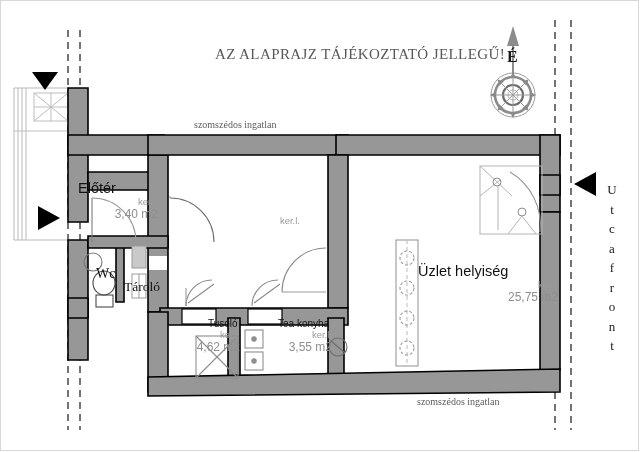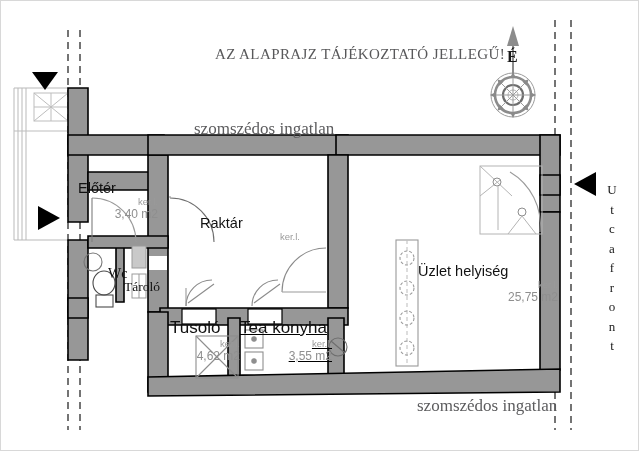--- a/index.html
+++ b/index.html
@@ -37,31 +37,32 @@
     pointer-events: none;
   }
   .title-text {
     font-family: "Liberation Serif", serif;
     font-size: 15px;
     color: #58585a;
     letter-spacing: 0.4px;
   }
   .neighbor-text {
     font-family: "Liberation Serif", serif;
-    font-size: 17px;
+    font-size: 10px;
     color: #5c5c5e;
   }
   .room-name {
     font-family: "Liberation Sans", sans-serif;
     font-size: 14.5px;
     color: #111111;
     text-align: left;
   }
   .room-name.small {
-    font-size: 17px;
+    font-size: 10px;
+    padding-left: 38px;
   }
   .room-sub {
     font-family: "Liberation Sans", sans-serif;
     font-size: 9.5px;
     color: #9a9a9a;
     text-align: right;
   }
   .room-area {
     font-family: "Liberation Sans", sans-serif;
     font-size: 12px;
@@ -307,39 +308,38 @@
     <span>t</span>
   </div>
 
   <div style="position:absolute; left:78px; top:180px; width:80px;">
     <div class="room-name">Előtér</div>
     <div class="room-sub">ker.l.</div>
     <div class="room-area">3,40  m2</div>
   </div>
 
   <div style="position:absolute; left:200px; top:215px; width:100px;">
-    <div class="room-name">Raktár</div>
     <div class="room-sub">ker.l.</div>
   </div>
 
   <div style="position:absolute; left:418px; top:250px; width:140px;margin-top:13px;">
     <div class="room-name">Üzlet helyiség</div>
     <div class="room-sub">ker.l.</div>
     <div class="room-area">25,75  m2</div>
   </div>
 
   <div style="position:absolute; left:170px; top:318px; width:70px;">
     <div class="room-name small">Tusoló</div>
     <div class="room-sub">ker.l.</div>
     <div class="room-area">4,62  m2</div>
   </div>
 
-  <div style="position:absolute; left:240px; top:318px; width:92px;text-decoration:underline;">
+  <div style="position:absolute; left:240px; top:318px; width:92px;">
     <div class="room-name small">Tea konyha</div>
     <div class="room-sub">ker.l.</div>
     <div class="room-area">3,55  m2</div>
   </div>
 
-  <div class="txt wc-text" style="left:108px; top:266px;">Wc</div>
+  <div class="txt wc-text" style="left:96px; top:266px;">Wc</div>
 
   <div class="txt tarolo-text" style="left:124px; top:279px;">Tároló</div>
 
 </div>
 
 </body></html>

